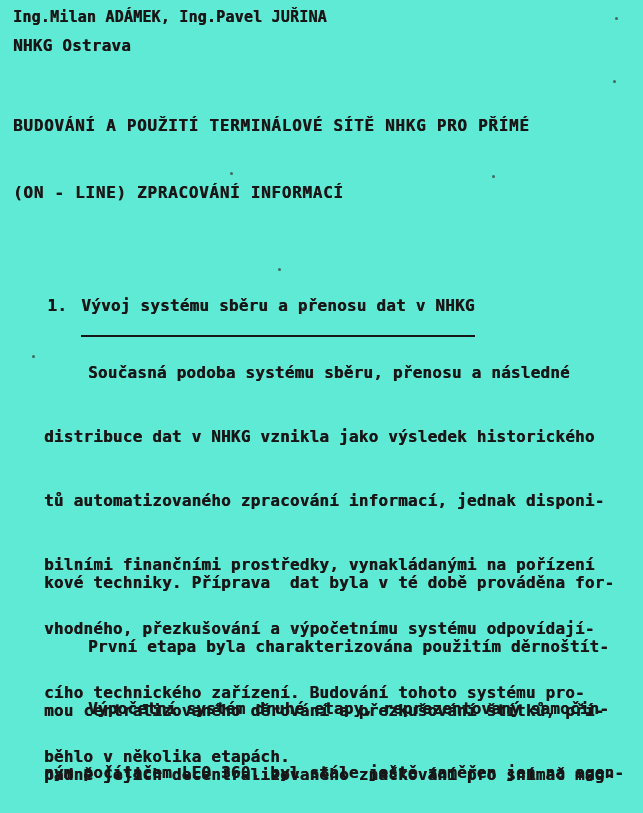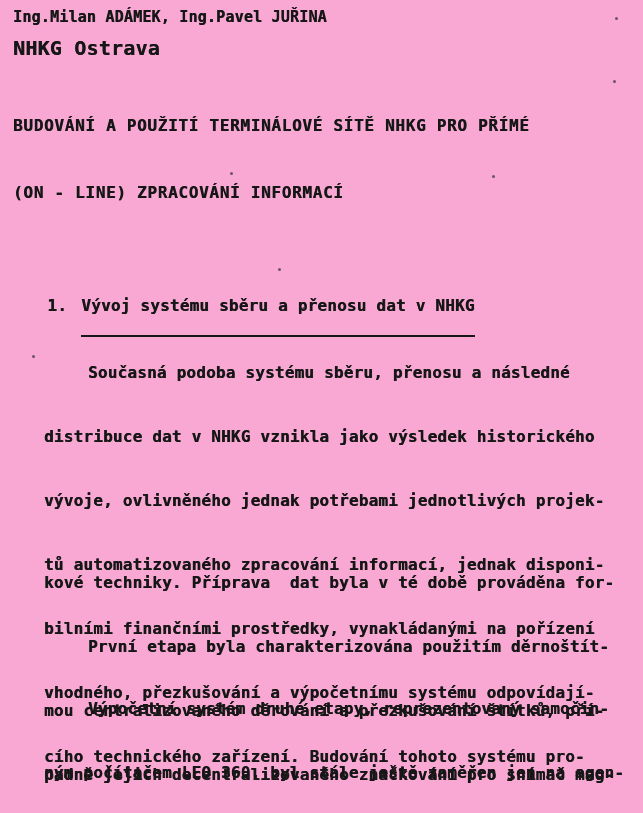--- a/index.html
+++ b/index.html
@@ -4,35 +4,35 @@
 <style>
   html, body {
     margin: 0;
     padding: 0;
     background: #f2f2f2;
   }
   .page {
     position: relative;
     width: 643px;
     height: 813px;
-    background: #f9a8d4;
+    background: #5eead4;
     overflow: hidden;
     font-family: "DejaVu Sans Mono", "Liberation Mono", monospace;
     font-weight: bold;
     color: #161616;
   }
   .txt {
     position: absolute;
     white-space: pre;
     font-size: 16px;
     letter-spacing: 0.2px;
     text-shadow: 0.4px 0.2px 0 #2a2a2a;
   }
   .author-line   { top: 8px;  left: 13px; font-size: 15px; }
-  .affil-line    { top: 36px; left: 13px; font-size: 20px; }
+  .affil-line    { top: 36px; left: 13px; font-size: 16px; }
   .title-block   { top: 73px; left: 13px; }
   .title-block .t-line { white-space: pre; line-height: 29px; letter-spacing: 0.7px; }
   .section-row   { top: 277px; left: 8px; }
   .sec-num       { display: inline-block; width: 34px; }
   .sec-title     { border-bottom: 2px solid #161616; padding-bottom: 20px; }
   .para {
     position: absolute;
     left: 44px;
     width: 590px;
   }
@@ -68,21 +68,20 @@
     <div class="t-line">(ON - LINE) ZPRACOVÁNÍ INFORMACÍ</div>
   </div>
 
   <div class="txt section-row">
     <span class="sec-num">1.</span><span class="sec-title">Vývoj systému sběru a přenosu dat v NHKG</span>
   </div>
 
   <div class="txt para para-1">
     <div class="line first">Současná podoba systému sběru, přenosu a následné</div>
     <div class="line">distribuce dat v NHKG vznikla jako výsledek historického</div>
-    <div class="line">vývoje, ovlivněného jednak potřebami jednotlivých projek-</div>
     <div class="line">tů automatizovaného zpracování informací, jednak disponi-</div>
     <div class="line">bilními finančními prostředky, vynakládanými na pořízení</div>
     <div class="line">vhodného, přezkušování a výpočetnímu systému odpovídají-</div>
     <div class="line">cího technického zařízení. Budování tohoto systému pro-</div>
     <div class="line">běhlo v několika etapách.</div>
   </div>
 
   <div class="txt para para-2">
     <div class="line">kové techniky. Příprava  dat byla v té době prováděna for-</div>
     <div class="line first">První etapa byla charakterizována použitím děrnoštít-</div>

